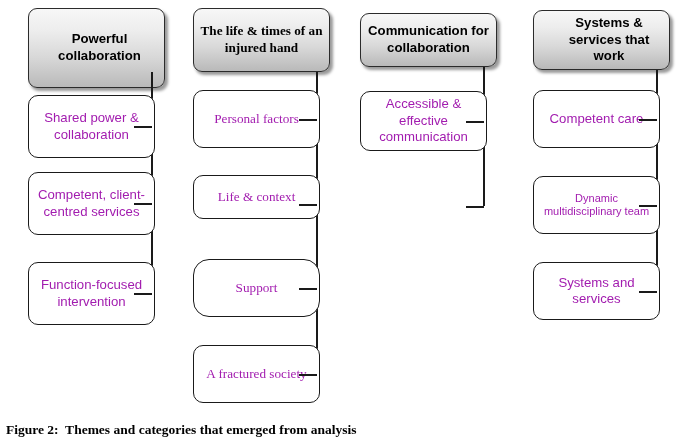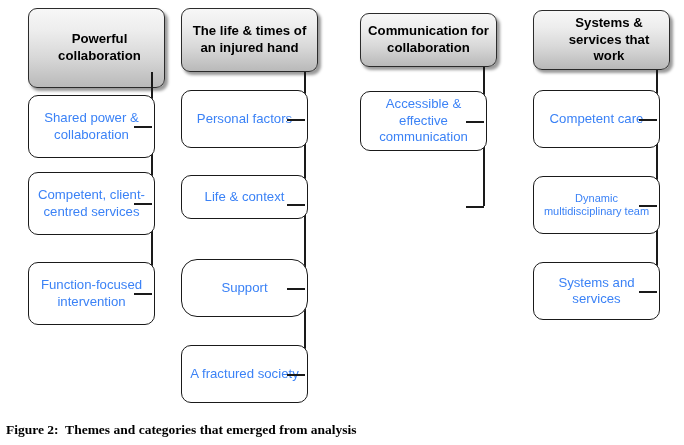--- a/index.html
+++ b/index.html
@@ -60,21 +60,21 @@
     box-sizing: border-box;
     border: 1.6px solid #1a1a1a;
     border-radius: 10px;
     background: #ffffff;
     display: flex;
     align-items: center;
     justify-content: center;
     text-align: center;
     font-size: 13.2px;
     line-height: 1.24;
-    color: #3b82f6;
+    color: #a21caf;
     padding: 4px 6px;
   }
   .sub-box.small {
     font-size: 11px;
     line-height: 1.22;
   }
 
   
   .trunk {
     position: absolute;
@@ -112,21 +112,21 @@
     <div class="sub-box" style="top:95px; height:63px;">Shared power &amp; collaboration</div>
     <div class="stub" style="left:114px; top:126px; width:18px;"></div>
 
     <div class="sub-box" style="top:172px; height:63px;">Competent, client-centred services</div>
     <div class="stub" style="left:114px; top:203px; width:18px;"></div>
 
     <div class="sub-box" style="top:262px; height:63px;">Function-focused intervention</div>
     <div class="stub" style="left:114px; top:293px; width:18px;"></div>
   </div>
 
-  <div class="column" style="left:173px;">
+  <div class="column" style="left:185px;font-family:Liberation Serif, serif;">
     <div class="header-box" style="height:64px;">The life &amp; times of an injured hand</div>
 
     <div class="trunk" style="left:131px; top:72px; height:303px;"></div>
 
     <div class="sub-box" style="top:90px; height:58px;">Personal factors</div>
     <div class="stub" style="left:114px; top:119px; width:18px;"></div>
 
     <div class="sub-box" style="top:175px; height:44px;">Life &amp; context</div>
     <div class="stub" style="left:114px; top:204px; width:18px;"></div>
 

